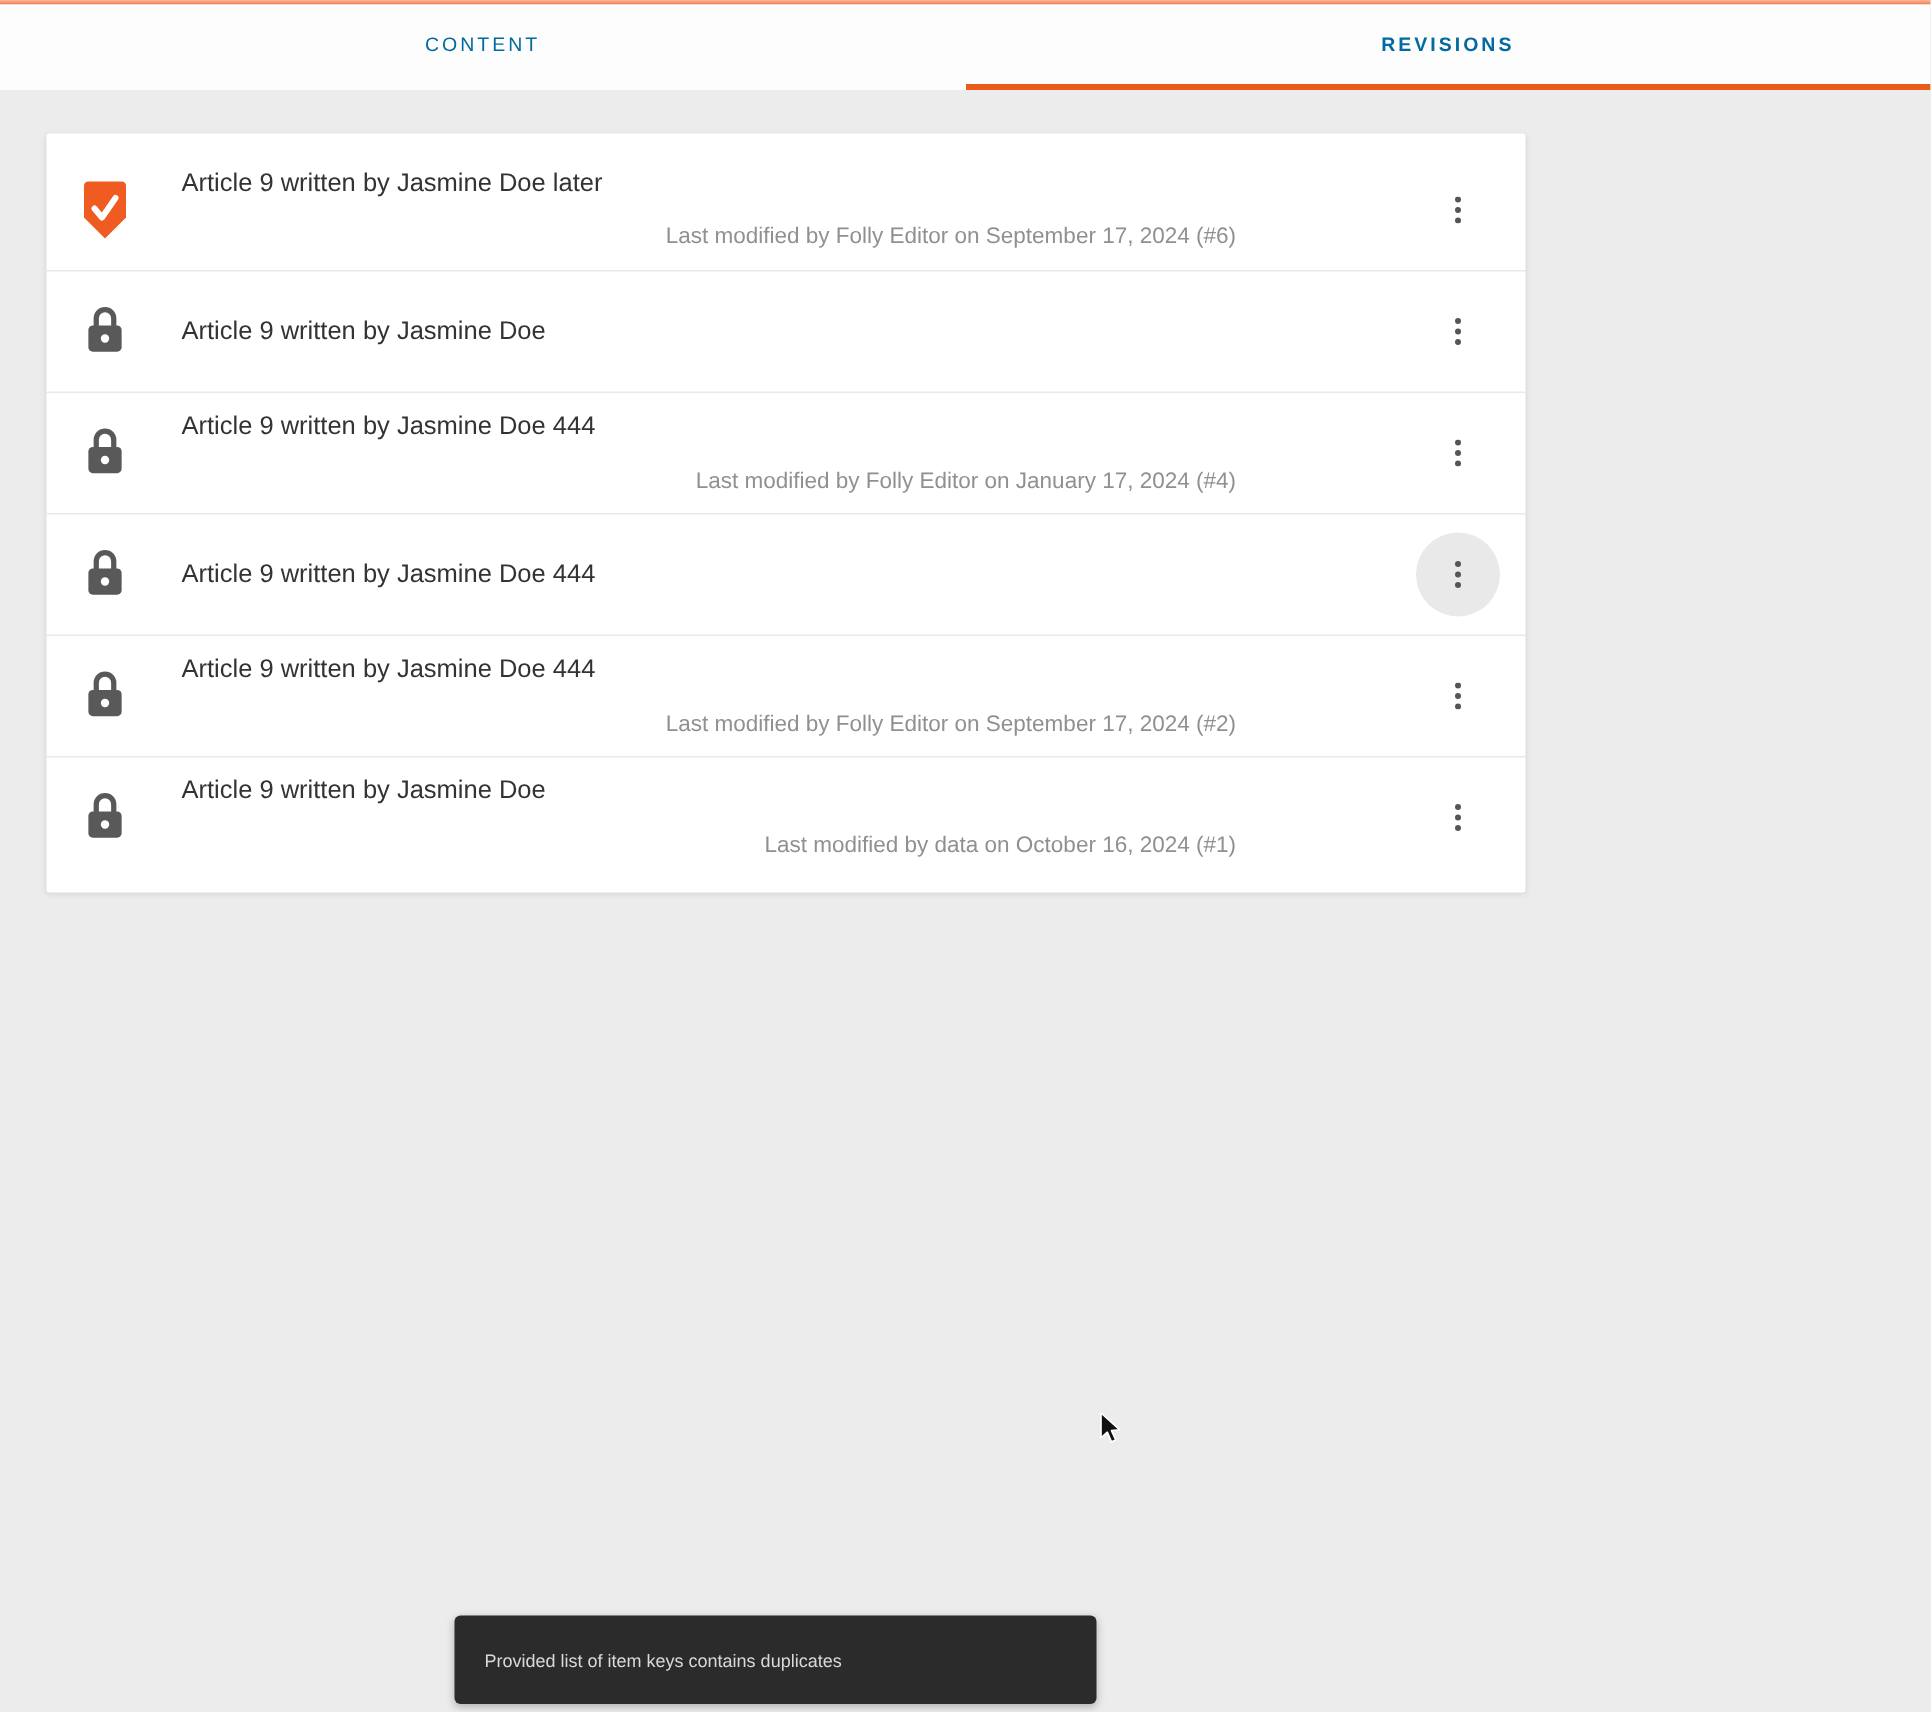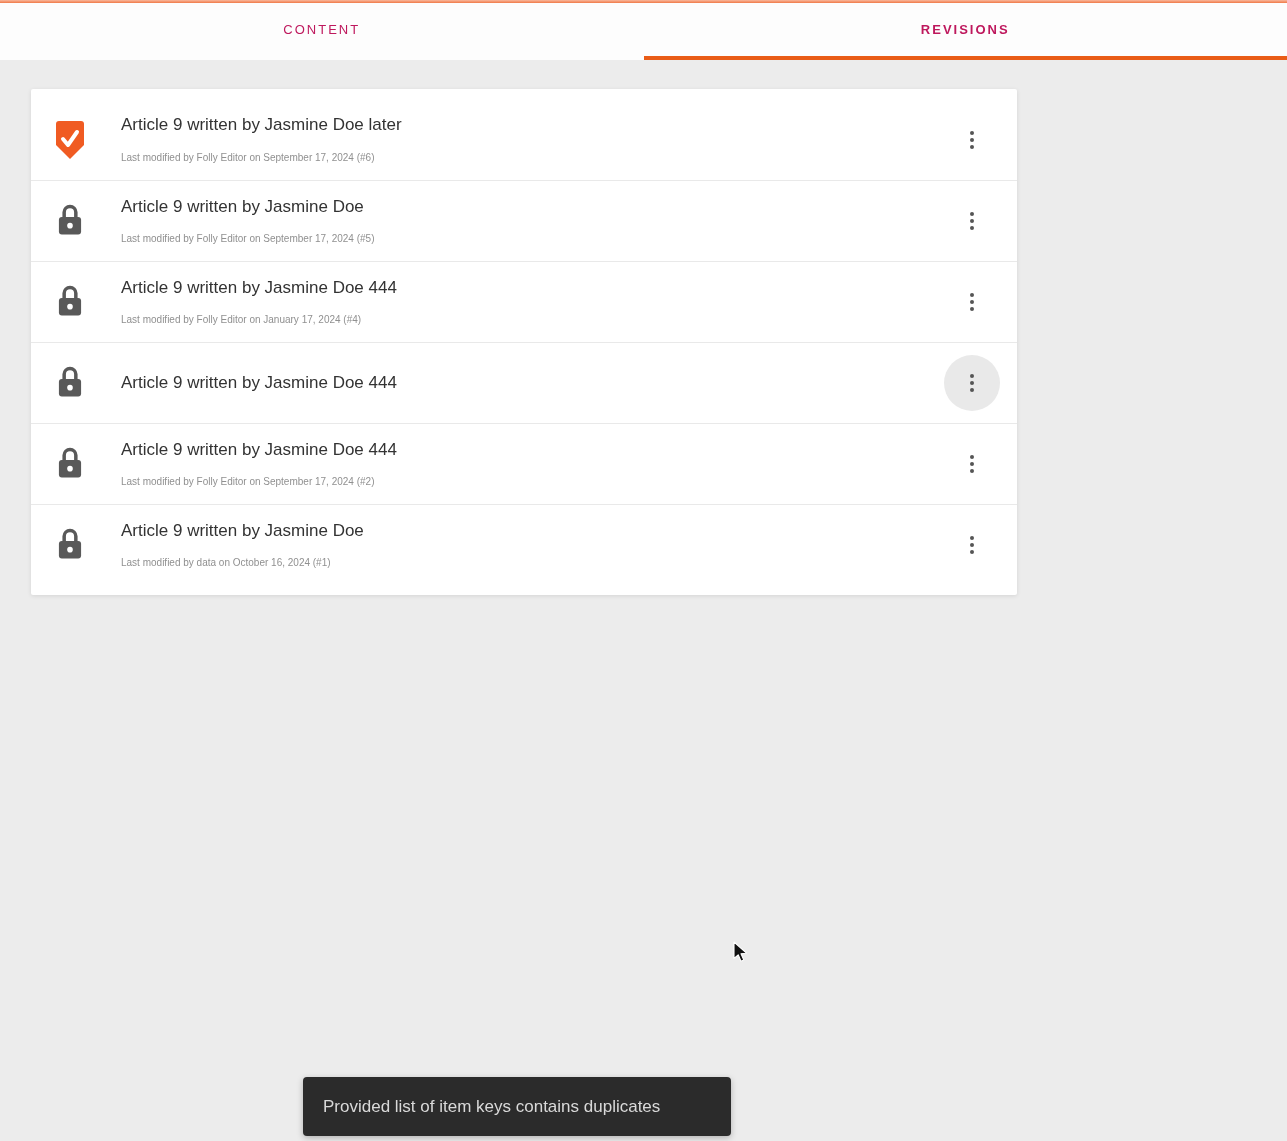--- a/index.html
+++ b/index.html
@@ -20,21 +20,21 @@
   .tabbar {
     display: flex;
     height: 57px;
     background: #fdfdfd;
   }
   .tab {
     flex: 1 1 50%;
     display: flex; align-items: center; justify-content: center;
     font-size: 13px;
     letter-spacing: 2px;
-    color: #be185d;
+    color: #0369a1;
     text-transform: uppercase;
     border-bottom: 4px solid transparent;
     cursor: pointer;
     user-select: none;
   }
   .tab.active { border-bottom-color: #e95c17; font-weight: bold; }
 
   
   .panel {
     position: absolute;
@@ -64,25 +64,25 @@
     min-width: 0;
     padding-right: 120px;
   }
   .rev-title {
     font-size: 17px;
     color: #333333;
     line-height: 1.35;
     white-space: nowrap; overflow: hidden; text-overflow: ellipsis;
   }
   .rev-meta {
-    font-size: 10px;
+    font-size: 15px;
     color: #909090;
     line-height: 1.4;
     margin-top: 14px;
-    white-space: nowrap; overflow: hidden; text-overflow: ellipsis;
+    white-space: nowrap; overflow: hidden; text-overflow: ellipsis; text-align: right;
   }
   .kebab-btn {
     width: 56px; height: 56px;
     border-radius: 50%;
     flex: 0 0 auto;
     margin-right: 17px;
     display: flex; align-items: center; justify-content: center;
     background: transparent;
     border: none;
     cursor: pointer;
@@ -95,21 +95,21 @@
     left: 303px; top: 1077px;
     width: 428px; height: 59px;
     background: #2b2b2b;
     border-radius: 4px;
     display: flex; align-items: center;
     padding-left: 20px;
     box-shadow: 0 2px 6px rgba(0,0,0,0.25);
   }
   .toast-text {
     color: #d9d9d9;
-    font-size: 17px;
+    font-size: 12px;
   }
 
   
   .cursor {
     position: absolute;
     left: 733px; top: 941px;
     pointer-events: none;
   }
 </style>
 </head>
@@ -151,21 +151,20 @@
   <div class="rev-row">
     <span class="rev-icon-box">
       <svg width="28" height="34" viewBox="0 0 24 29">
         <path d="M7 12 V7 a5 5 0 0 1 10 0 v5" fill="none" stroke="#595959" stroke-width="3"></path>
         <rect x="2.5" y="11" width="19" height="15" rx="2.5" fill="#595959"></rect>
         <circle cx="12" cy="18.5" r="2.4" fill="#ffffff"></circle>
       </svg>
     </span>
     <div class="rev-texts">
       <div class="rev-title">Article 9 written by Jasmine Doe</div>
-      <div class="rev-meta">Last modified by Folly Editor on September 17, 2024 (#5)</div>
     </div>
     <button class="kebab-btn">
       <svg width="4" height="18" viewBox="0 0 4 18">
         <circle cx="2" cy="2" r="2" fill="#555"></circle>
           <circle cx="2" cy="9" r="2" fill="#555"></circle>
           <circle cx="2" cy="16" r="2" fill="#555"></circle>
       </svg>
     </button>
   </div>
 

